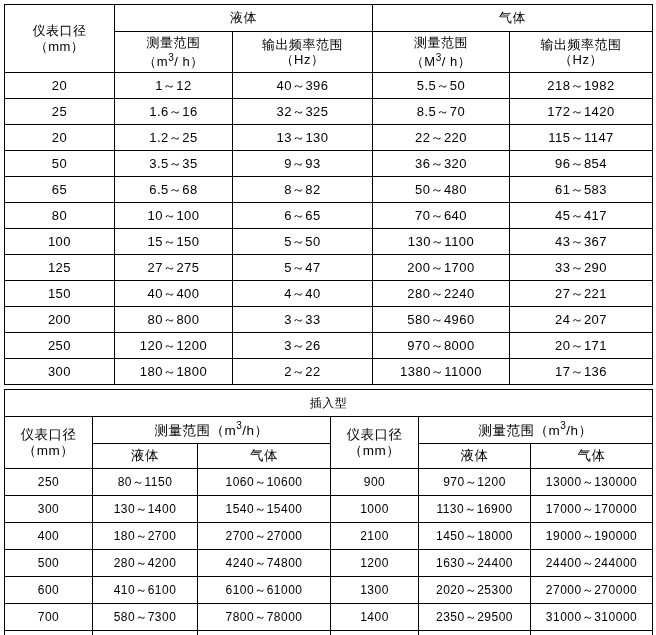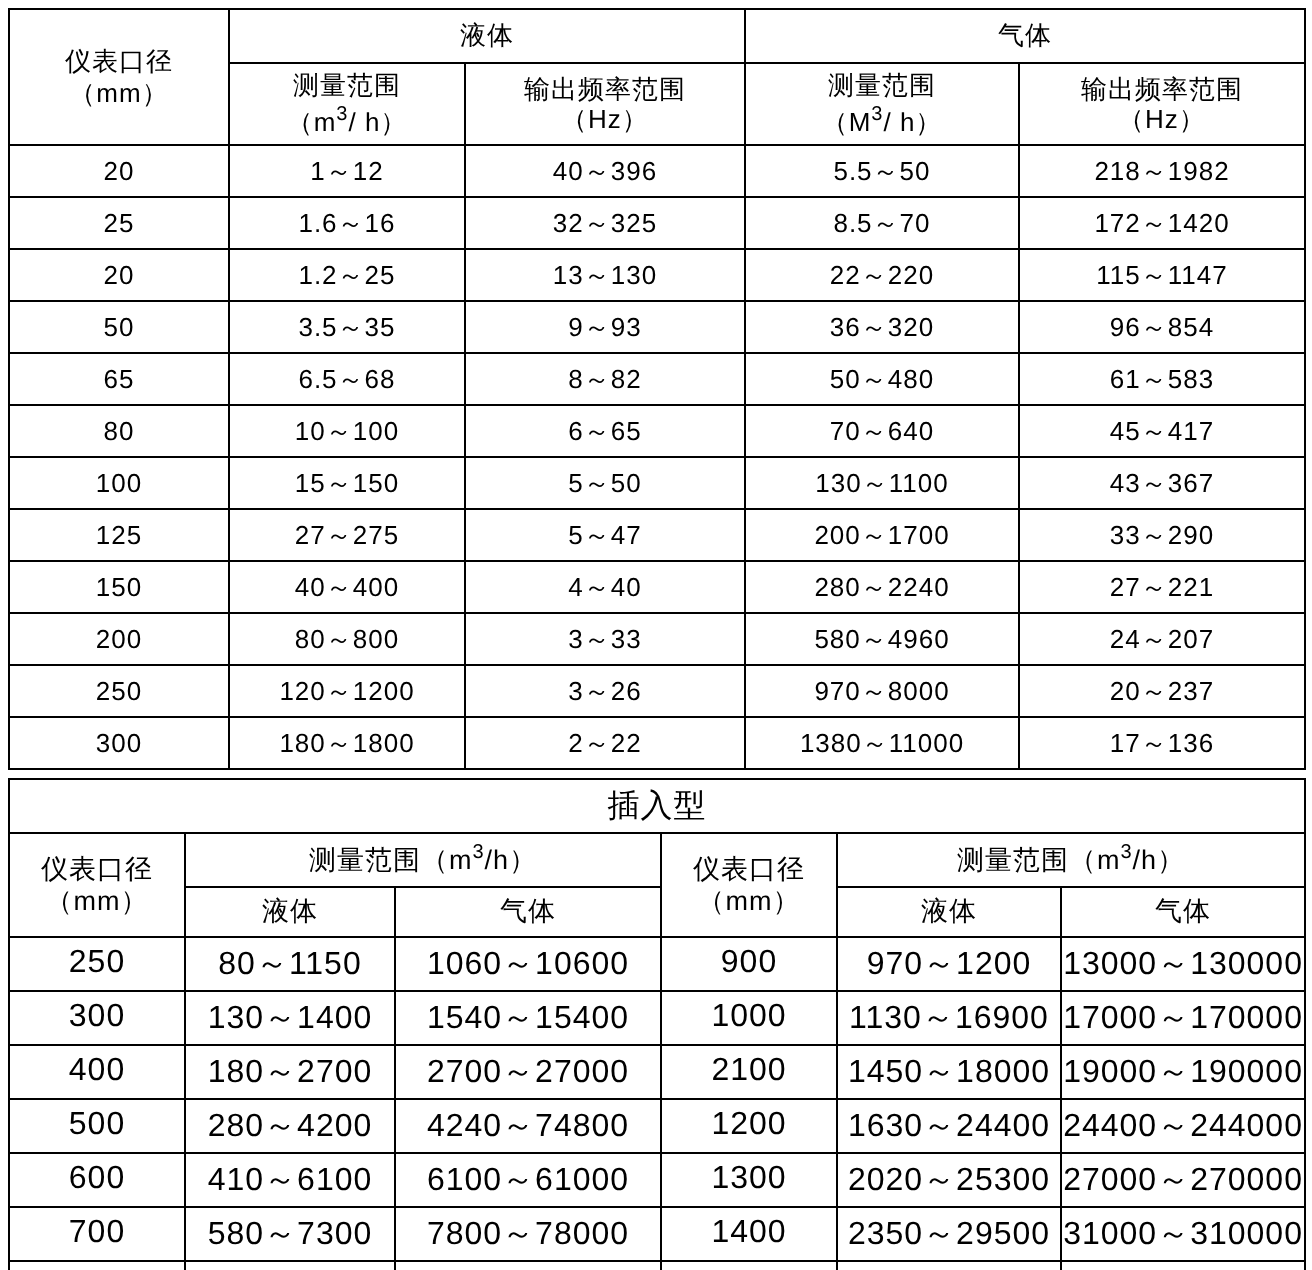--- a/index.html
+++ b/index.html
@@ -56,21 +56,21 @@
   .sup {
     font-size: 10px;
     vertical-align: super;
   }
   .sectiontitle td {
     height: 25px;
     font-size: 14px;
   }
   .t2 td {
     height: 26px;
-    font-size: 16px;
+    font-size: 12px;
   }
   .t2 .hdr-a td {
     height: 26px;
     font-size: 13.5px;
   }
   .t2 .hdr-c td {
     height: 24px;
     font-size: 13.5px;
   }
   .spacer {
@@ -186,21 +186,21 @@
         <td>80～800</td>
         <td>3～33</td>
         <td>580～4960</td>
         <td>24～207</td>
       </tr>
       <tr>
         <td>250</td>
         <td>120～1200</td>
         <td>3～26</td>
         <td>970～8000</td>
-        <td>20～237</td>
+        <td>20～171</td>
       </tr>
       <tr>
         <td>300</td>
         <td>180～1800</td>
         <td>2～22</td>
         <td>1380～11000</td>
         <td>17～136</td>
       </tr>
     </tbody>
   </table>

